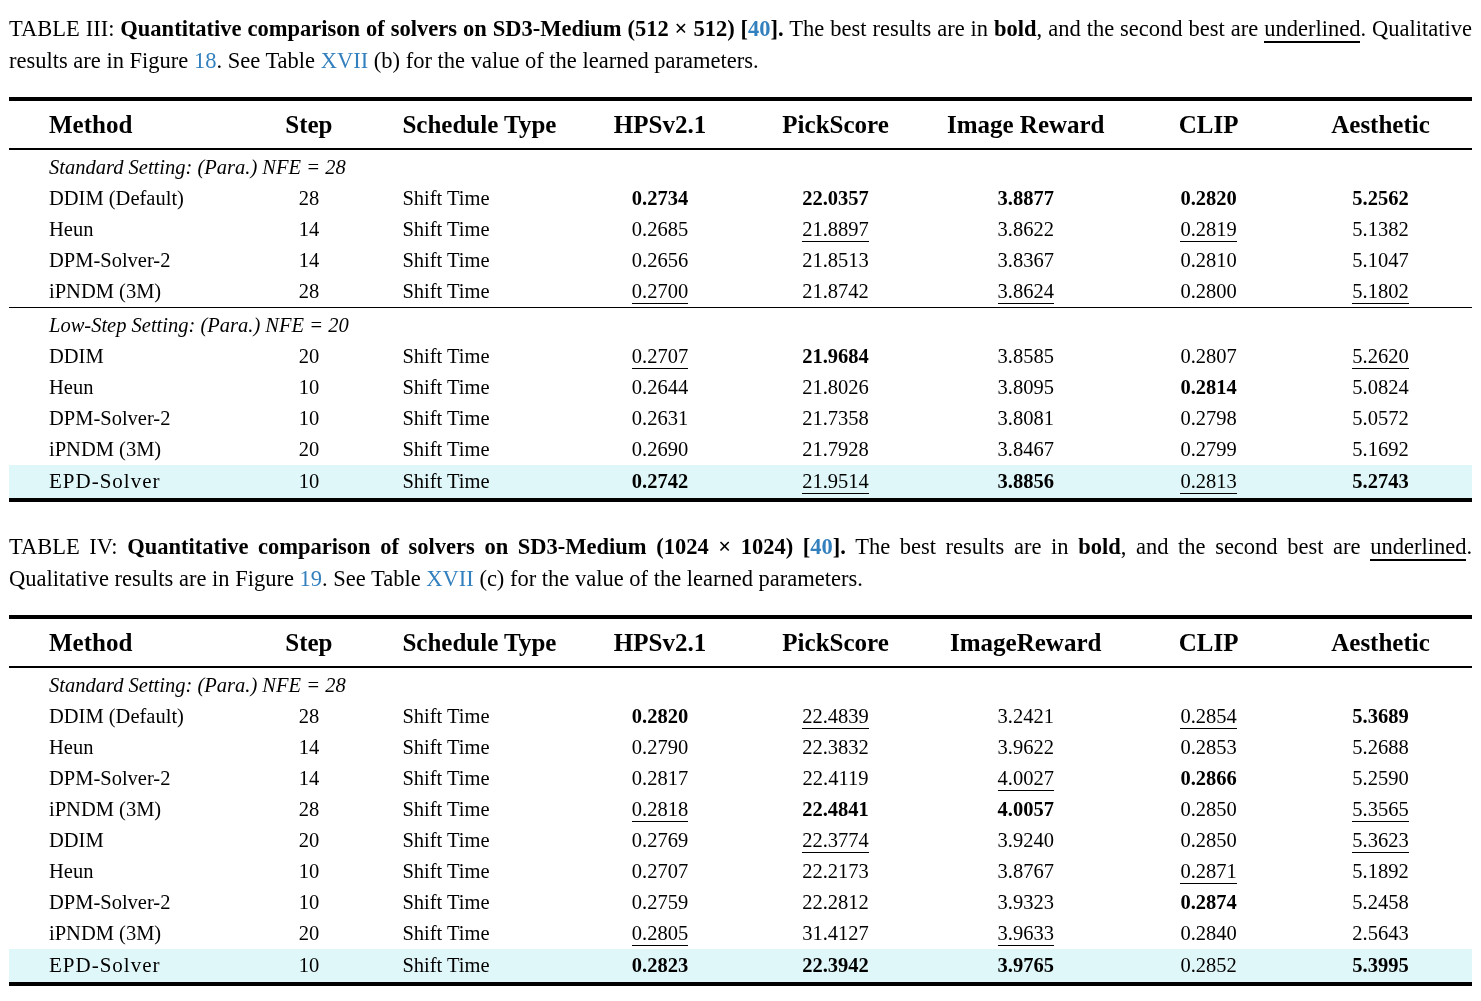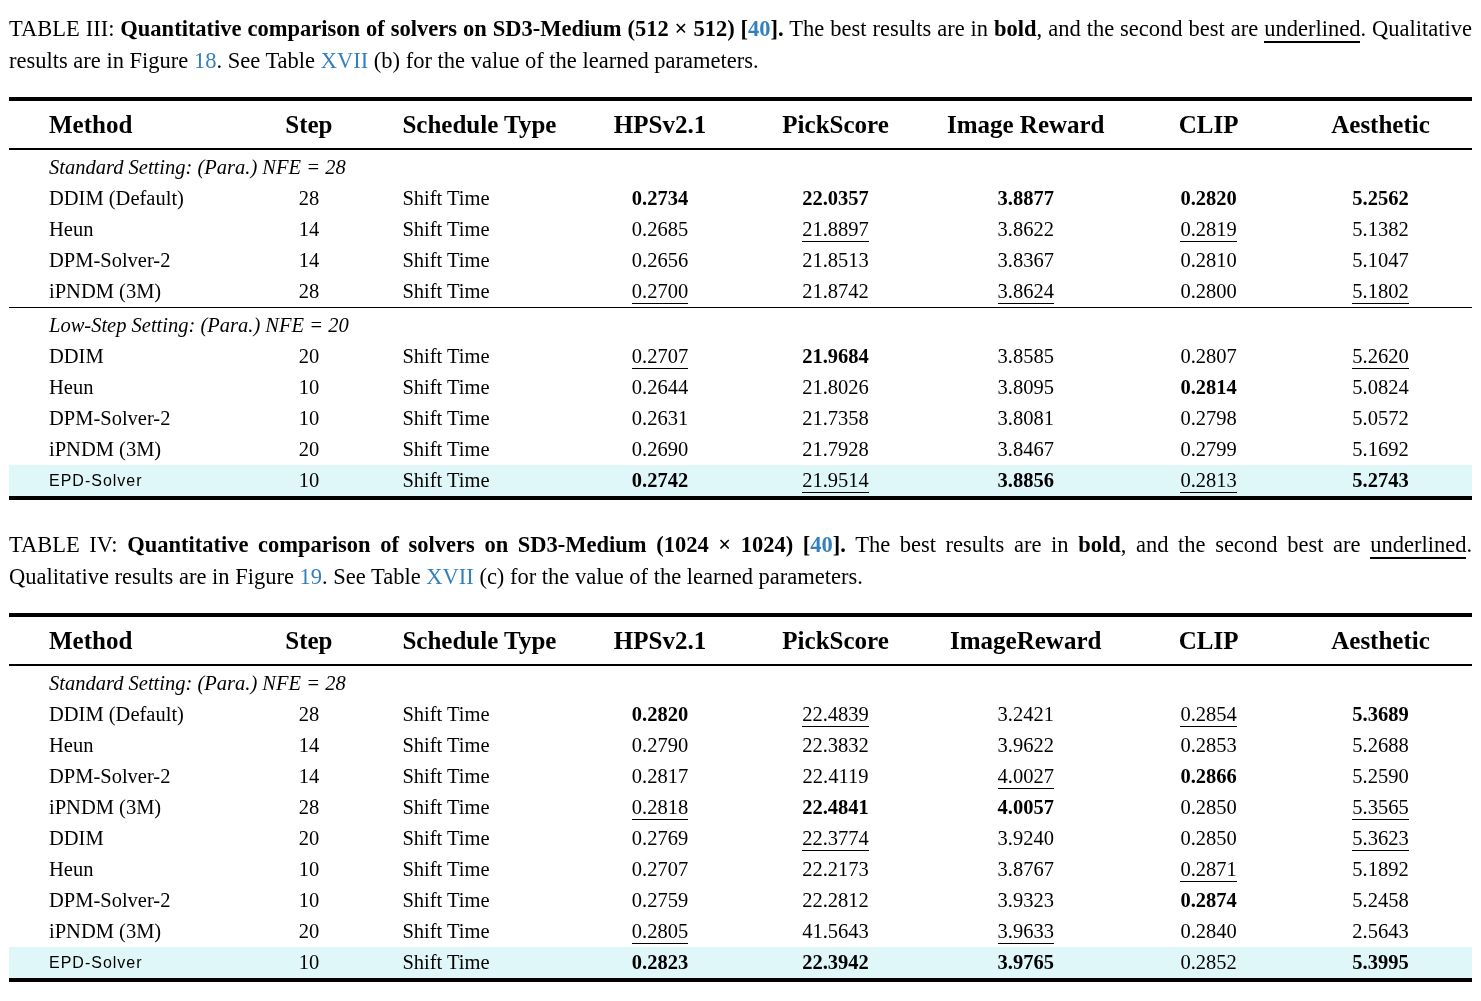--- a/index.html
+++ b/index.html
@@ -68,22 +68,22 @@
     white-space: nowrap;
   }
   tr.section-title-row td {
     text-align: left;
     font-style: italic;
     padding: 6px 0 4px 40px;
   }
   tr.rule-above td { border-top: 1.6px solid var(--rule-color); }
   tr.highlight { background: var(--highlight-cyan); }
   .mono {
-    font-family: Liberation Sans, sans-serif;
-    font-size: 16px;
+    font-family: Liberation Serif, serif;
+    font-size: 21px;
     letter-spacing: 1px;
   }
   .val-normal { font-weight: normal; }
   .val-bold { font-weight: bold; text-align: right; }
   .val-underline { border-bottom: 1.6px solid #000; padding-bottom: 0.5px; }
 </style>
 </head>
 <body>
 
 <div class="page">
@@ -311,21 +311,21 @@
             <td><span class="val-normal">22.2812</span></td>
             <td><span class="val-normal">3.9323</span></td>
             <td><span class="val-bold">0.2874</span></td>
             <td><span class="val-normal">5.2458</span></td>
           </tr>
           <tr>
             <td class="left pad-method">iPNDM (3M)</td>
             <td>20</td>
             <td class="left pad-sched">Shift Time</td>
             <td><span class="val-underline">0.2805</span></td>
-            <td><span class="val-normal">41.5643</span></td>
+            <td><span class="val-normal">31.4127</span></td>
             <td><span class="val-underline">3.9633</span></td>
             <td><span class="val-normal">0.2840</span></td>
             <td><span class="val-normal">2.5643</span></td>
           </tr>
           <tr class="highlight">
             <td class="left pad-method mono">EPD-Solver</td>
             <td>10</td>
             <td class="left pad-sched">Shift Time</td>
             <td><span class="val-bold">0.2823</span></td>
             <td><span class="val-bold">22.3942</span></td>

